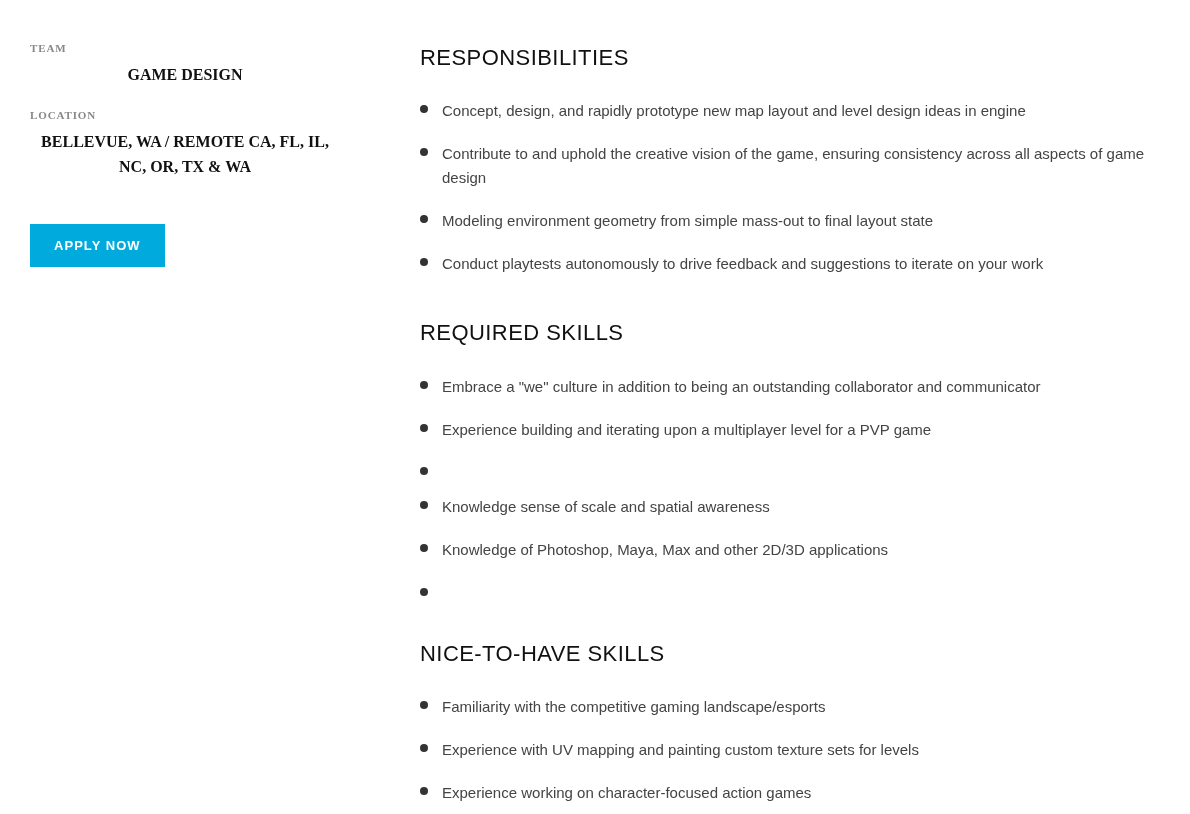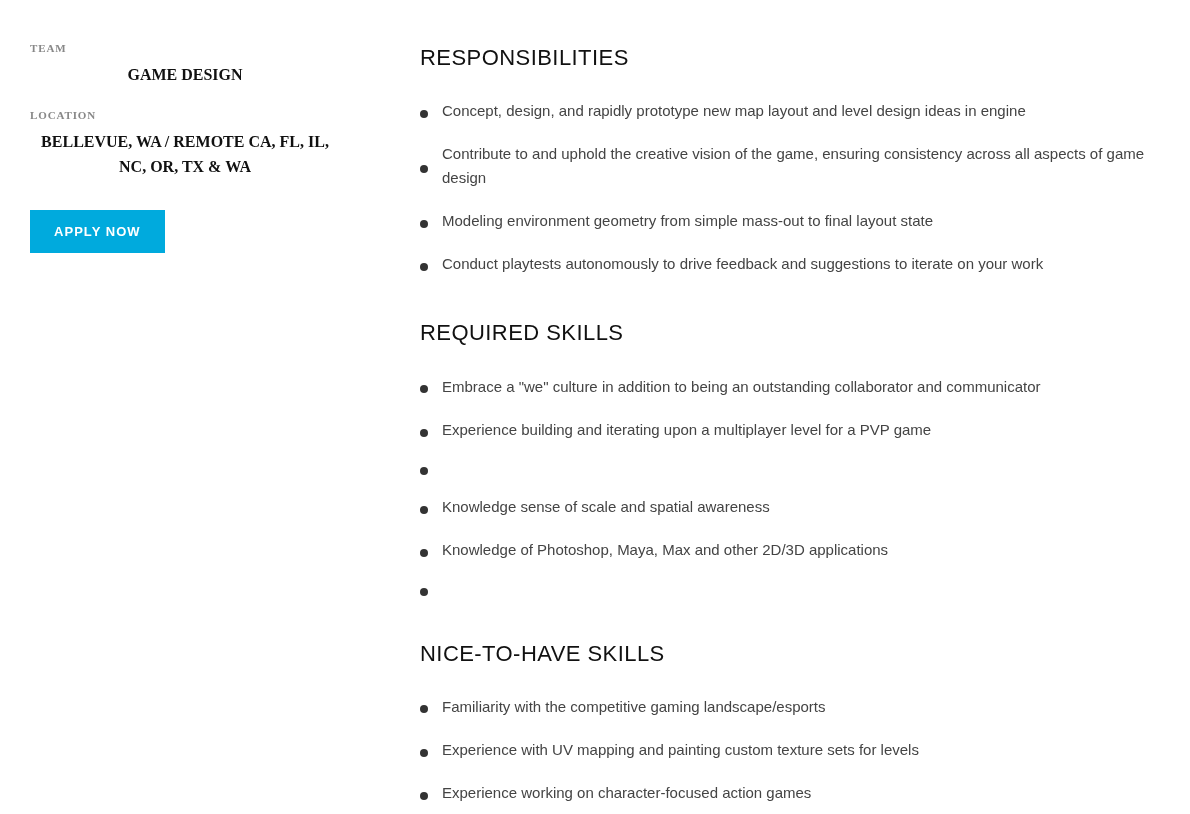--- a/index.html
+++ b/index.html
@@ -57,21 +57,21 @@
       display: inline-block;
       background-color: #00aadd;
       color: #ffffff;
       font-size: 13px;
       font-weight: 700;
       letter-spacing: 0.08em;
       text-transform: uppercase;
       padding: 14px 24px;
       border: none;
       cursor: pointer;
-      margin-top: 10px;
+      margin-top: 24px;
     }
 
     .main-content {
       flex: 1;
       padding: 20px 40px 40px 40px;
     }
 
     .section {
       margin-bottom: 40px;
     }
@@ -85,21 +85,21 @@
       margin-bottom: 24px;
     }
 
     .bullet-list {
       list-style: none;
       padding: 0;
     }
 
     .bullet-list li {
       display: flex;
-      align-items: center;
+      align-items: flex-start;
       margin-bottom: 20px;
       color: #444444;
       font-size: 15px;
       line-height: 1.55;
     }
 
     .bullet-dot {
       width: 8px;
       height: 8px;
       min-width: 8px;

